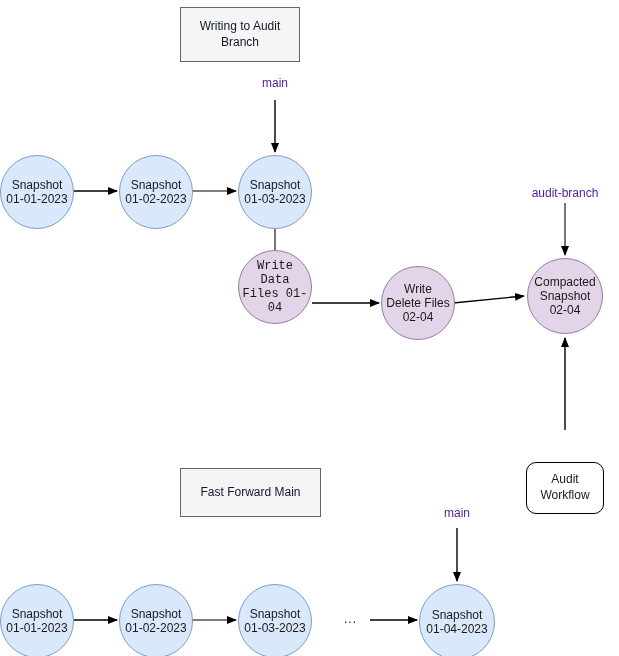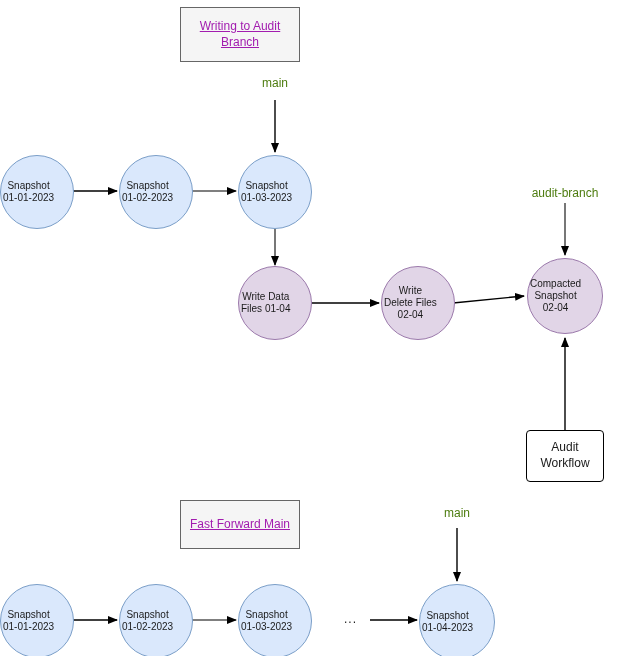--- a/index.html
+++ b/index.html
@@ -16,24 +16,24 @@
     height: 656px;
     background: #ffffff;
     overflow: hidden;
   }
   .node-circle {
     position: absolute;
     border-radius: 50%;
     box-sizing: border-box;
     display: flex;
     align-items: center;
-    justify-content: flex-start;
+    justify-content: center;
     text-align: center;
     line-height: 1.18;
-    font-size: 10px;
+    font-size: 12px;
     color: #1a1a1a;
     white-space: pre-line;
     padding: 2px;
   }
   .snapshot-circle {
     background: #dae8fc;
     border: 1px solid #7a9ec8;
   }
   .compact-circle {
     background: #e1d5e7;
@@ -42,44 +42,44 @@
   .label-box {
     position: absolute;
     box-sizing: border-box;
     background: #f5f5f5;
     border: 1px solid #666666;
     display: flex;
     align-items: center;
     justify-content: center;
     text-align: center;
     font-size: 12px;
-    color: #a21caf;
+    color: #0f172a;
     line-height: 1.3;
     white-space: pre-line;
-    text-decoration: underline;
   }
   .rounded-box {
     position: absolute;
     box-sizing: border-box;
     background: #ffffff;
     border: 1px solid #000000;
-    border-radius: 4px;
+    border-radius: 10px;
     display: flex;
     align-items: center;
     justify-content: center;
     text-align: center;
     font-size: 12px;
     color: #1a1a1a;
     line-height: 1.3;
     white-space: pre-line;
+    margin-top: 32px;
   }
   .branch-label {
     position: absolute;
     font-size: 12px;
-    color: #4d7c0f;
+    color: #4c1d95;
     text-align: center;
     white-space: nowrap;
   }
   .ellipsis-label {
     position: absolute;
     font-size: 12px;
     color: #1a1a1a;
     letter-spacing: 1px;
   }
   svg.edges {
@@ -127,21 +127,21 @@
     <line x1="370" y1="620" x2="417" y2="620" stroke="#000000" stroke-width="1.4" marker-end="url(#arrow)"></line>
 
     <line x1="457" y1="528" x2="457" y2="581" stroke="#000000" stroke-width="1.4" marker-end="url(#arrow)"></line>
   </svg>
 
   <div class="label-box" style="left:180px; top:7px; width:120px; height:55px;">
     <span>Writing to Audit
 Branch</span>
   </div>
 
-  <div class="label-box" style="left:180px; top:500px; width:120px; height:49px;">
+  <div class="label-box" style="left:180px; top:468px; width:141px; height:49px;">
     <span>Fast Forward Main</span>
   </div>
 
   <div class="branch-label" style="left:245px; top:76px; width:60px;">main</div>
 
   <div class="branch-label" style="left:515px; top:186px; width:100px;">audit-branch</div>
 
   <div class="branch-label" style="left:427px; top:506px; width:60px;">main</div>
 
   <div class="node-circle snapshot-circle" style="left:0px; top:155px; width:74px; height:74px;">
@@ -152,21 +152,21 @@
   <div class="node-circle snapshot-circle" style="left:119px; top:155px; width:74px; height:74px;">
     <span>Snapshot
 01-02-2023</span>
   </div>
 
   <div class="node-circle snapshot-circle" style="left:238px; top:155px; width:74px; height:74px;">
     <span>Snapshot
 01-03-2023</span>
   </div>
 
-  <div class="node-circle compact-circle" style="left:238px; top:266px; width:74px; height:74px;">
+  <div class="node-circle compact-circle" style="left:238px; top:250px; width:74px; height:74px;font-family:Liberation Mono, monospace;">
     <span>Write Data
 Files 01-04</span>
   </div>
 
   <div class="node-circle compact-circle" style="left:381px; top:266px; width:74px; height:74px;">
     <span>Write
 Delete Files
 02-04</span>
   </div>
 

